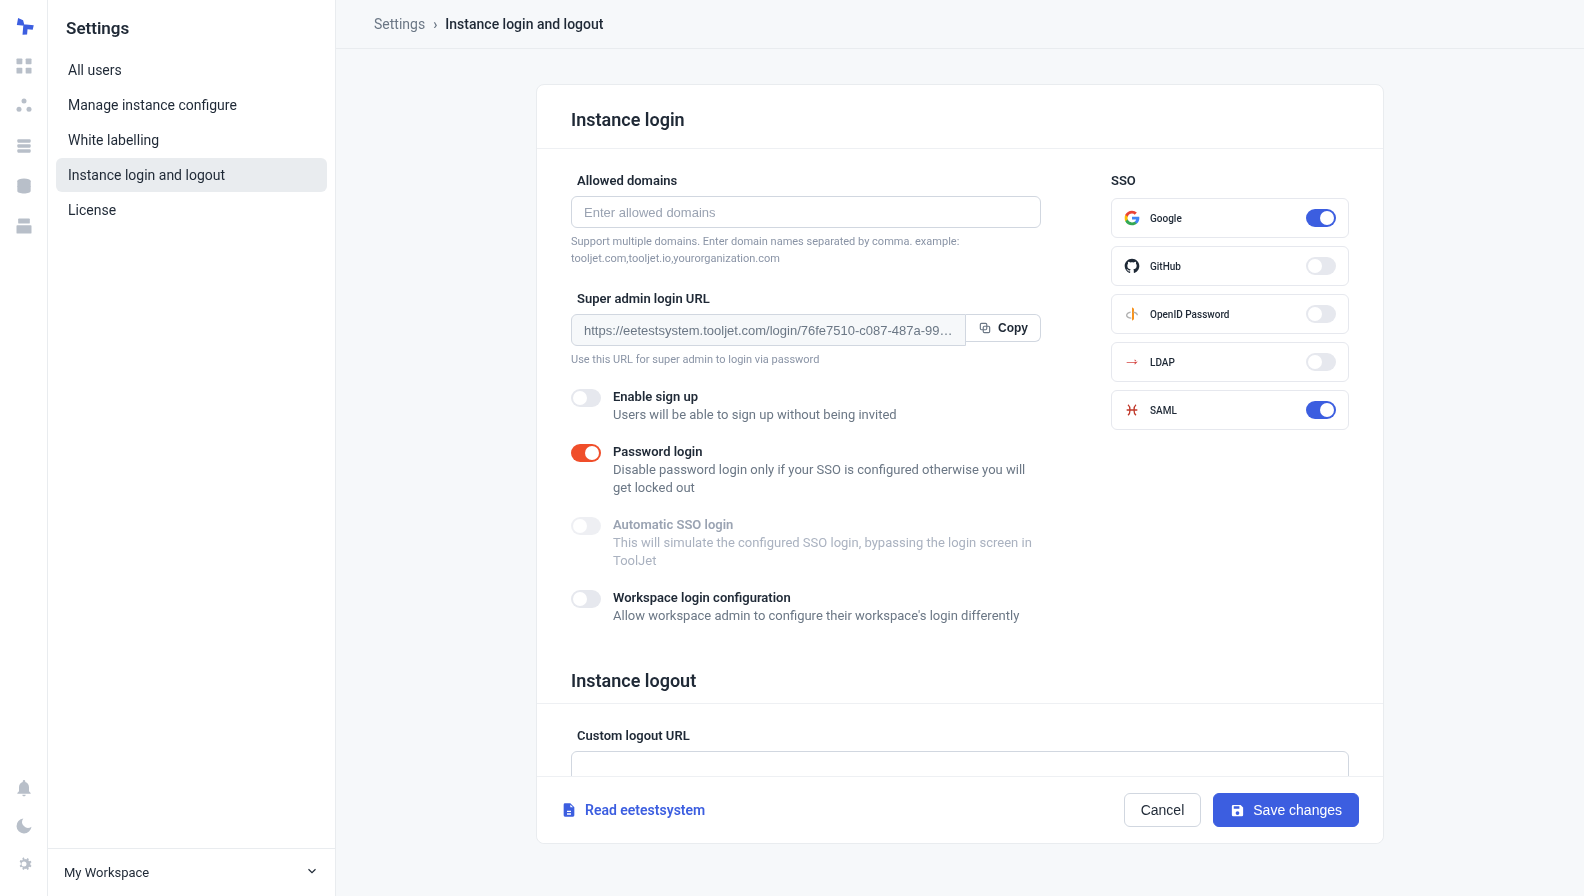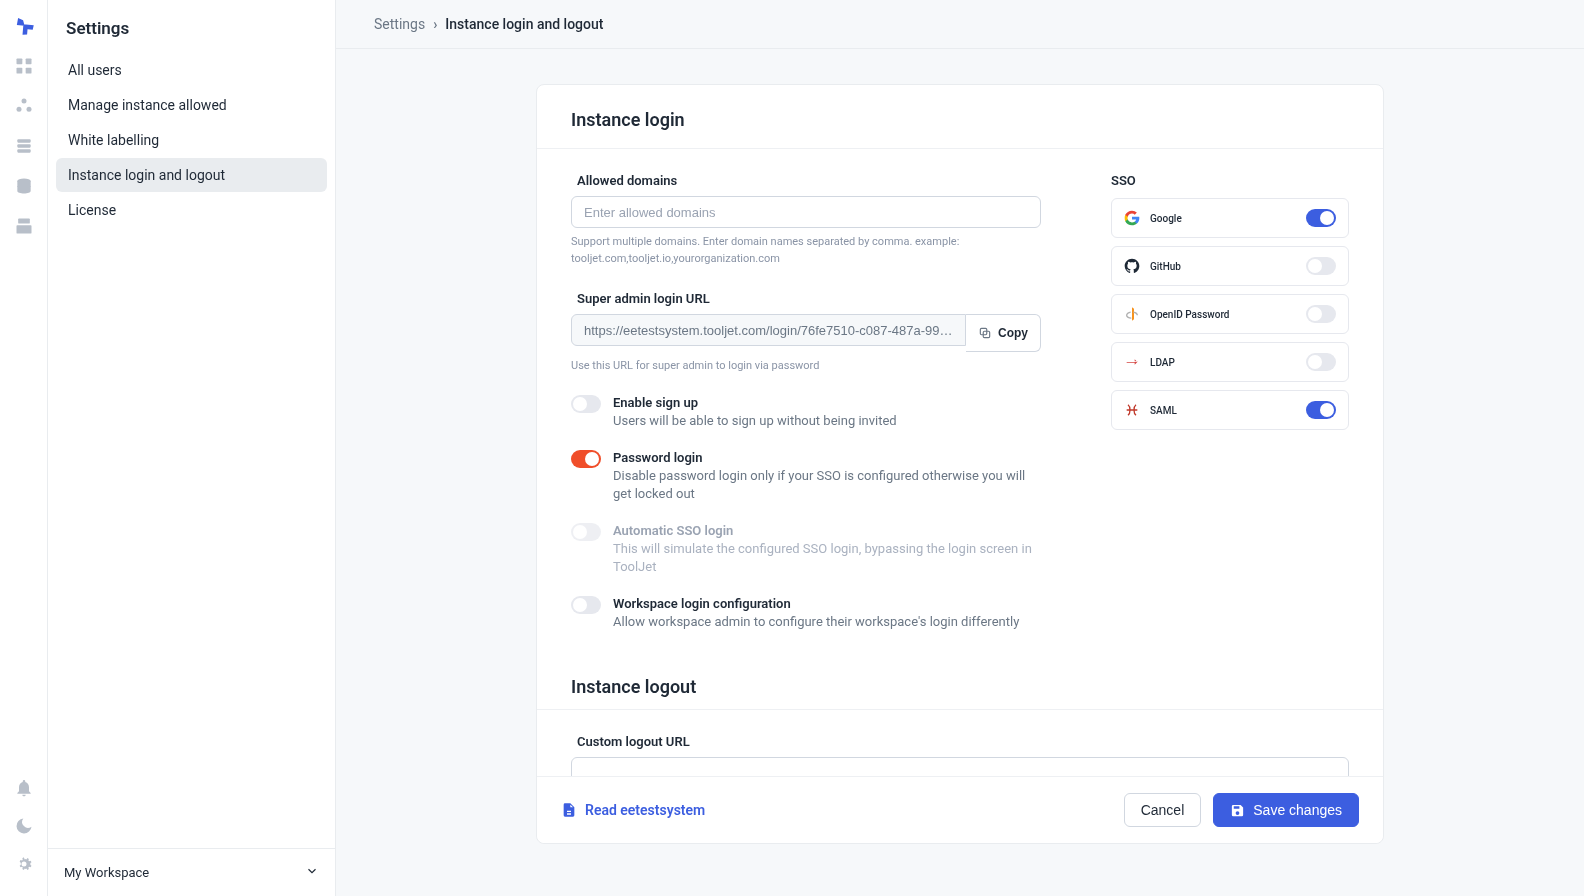--- a/index.html
+++ b/index.html
@@ -169,21 +169,21 @@
     }
     .url-row .text-input {
       flex: 1;
       border-top-right-radius: 0;
       border-bottom-right-radius: 0;
       overflow: hidden;
       text-overflow: ellipsis;
       white-space: nowrap;
     }
     .copy-btn {
-      height: 38px;
+      height: 28px;
       border: 1px solid #d1d7e0;
       border-left: none;
       border-top-right-radius: 6px;
       border-bottom-right-radius: 6px;
       background: #fff;
       padding: 0 12px;
       display: flex;
       align-items: center;
       gap: 6px;
       font-size: 12px;
@@ -375,21 +375,21 @@
           <path d="M19.4 13l.6-1-.6-1 1.6-1.2-1-1.7-1.9.5-.8-.8.5-1.9-1.7-1-1.2 1.6-1-.6-1 .6L11.7 4l-1.7 1 .5 1.9-.8.8-1.9-.5-1 1.7L8.4 11l-.6 1 .6 1-1.6 1.2 1 1.7 1.9-.5.8.8-.5 1.9 1.7 1 1.2-1.6 1 .6 1-.6 1.2 1.6 1.7-1-.5-1.9.8-.8 1.9.5 1-1.7L19.4 13zM12 15a3 3 0 110-6 3 3 0 010 6z"></path>
         </svg>
     </div>
   </div>
 </div>
 
 <div class="sidebar">
   <div class="sidebar-header">Settings</div>
   <div class="sidebar-list">
     <div class="sidebar-item">All users</div>
-    <div class="sidebar-item">Manage instance allowed</div>
+    <div class="sidebar-item">Manage instance configure</div>
     <div class="sidebar-item">White labelling</div>
     <div class="sidebar-item active">Instance login and logout</div>
     <div class="sidebar-item">License</div>
   </div>
   <div class="workspace-switcher">
     <span>My Workspace</span>
     <span class="chev">
       <svg width="14" height="14" viewBox="0 0 24 24" fill="none" stroke="currentColor" stroke-width="2">
           <polyline points="6 9 12 15 18 9"></polyline>
         </svg>

